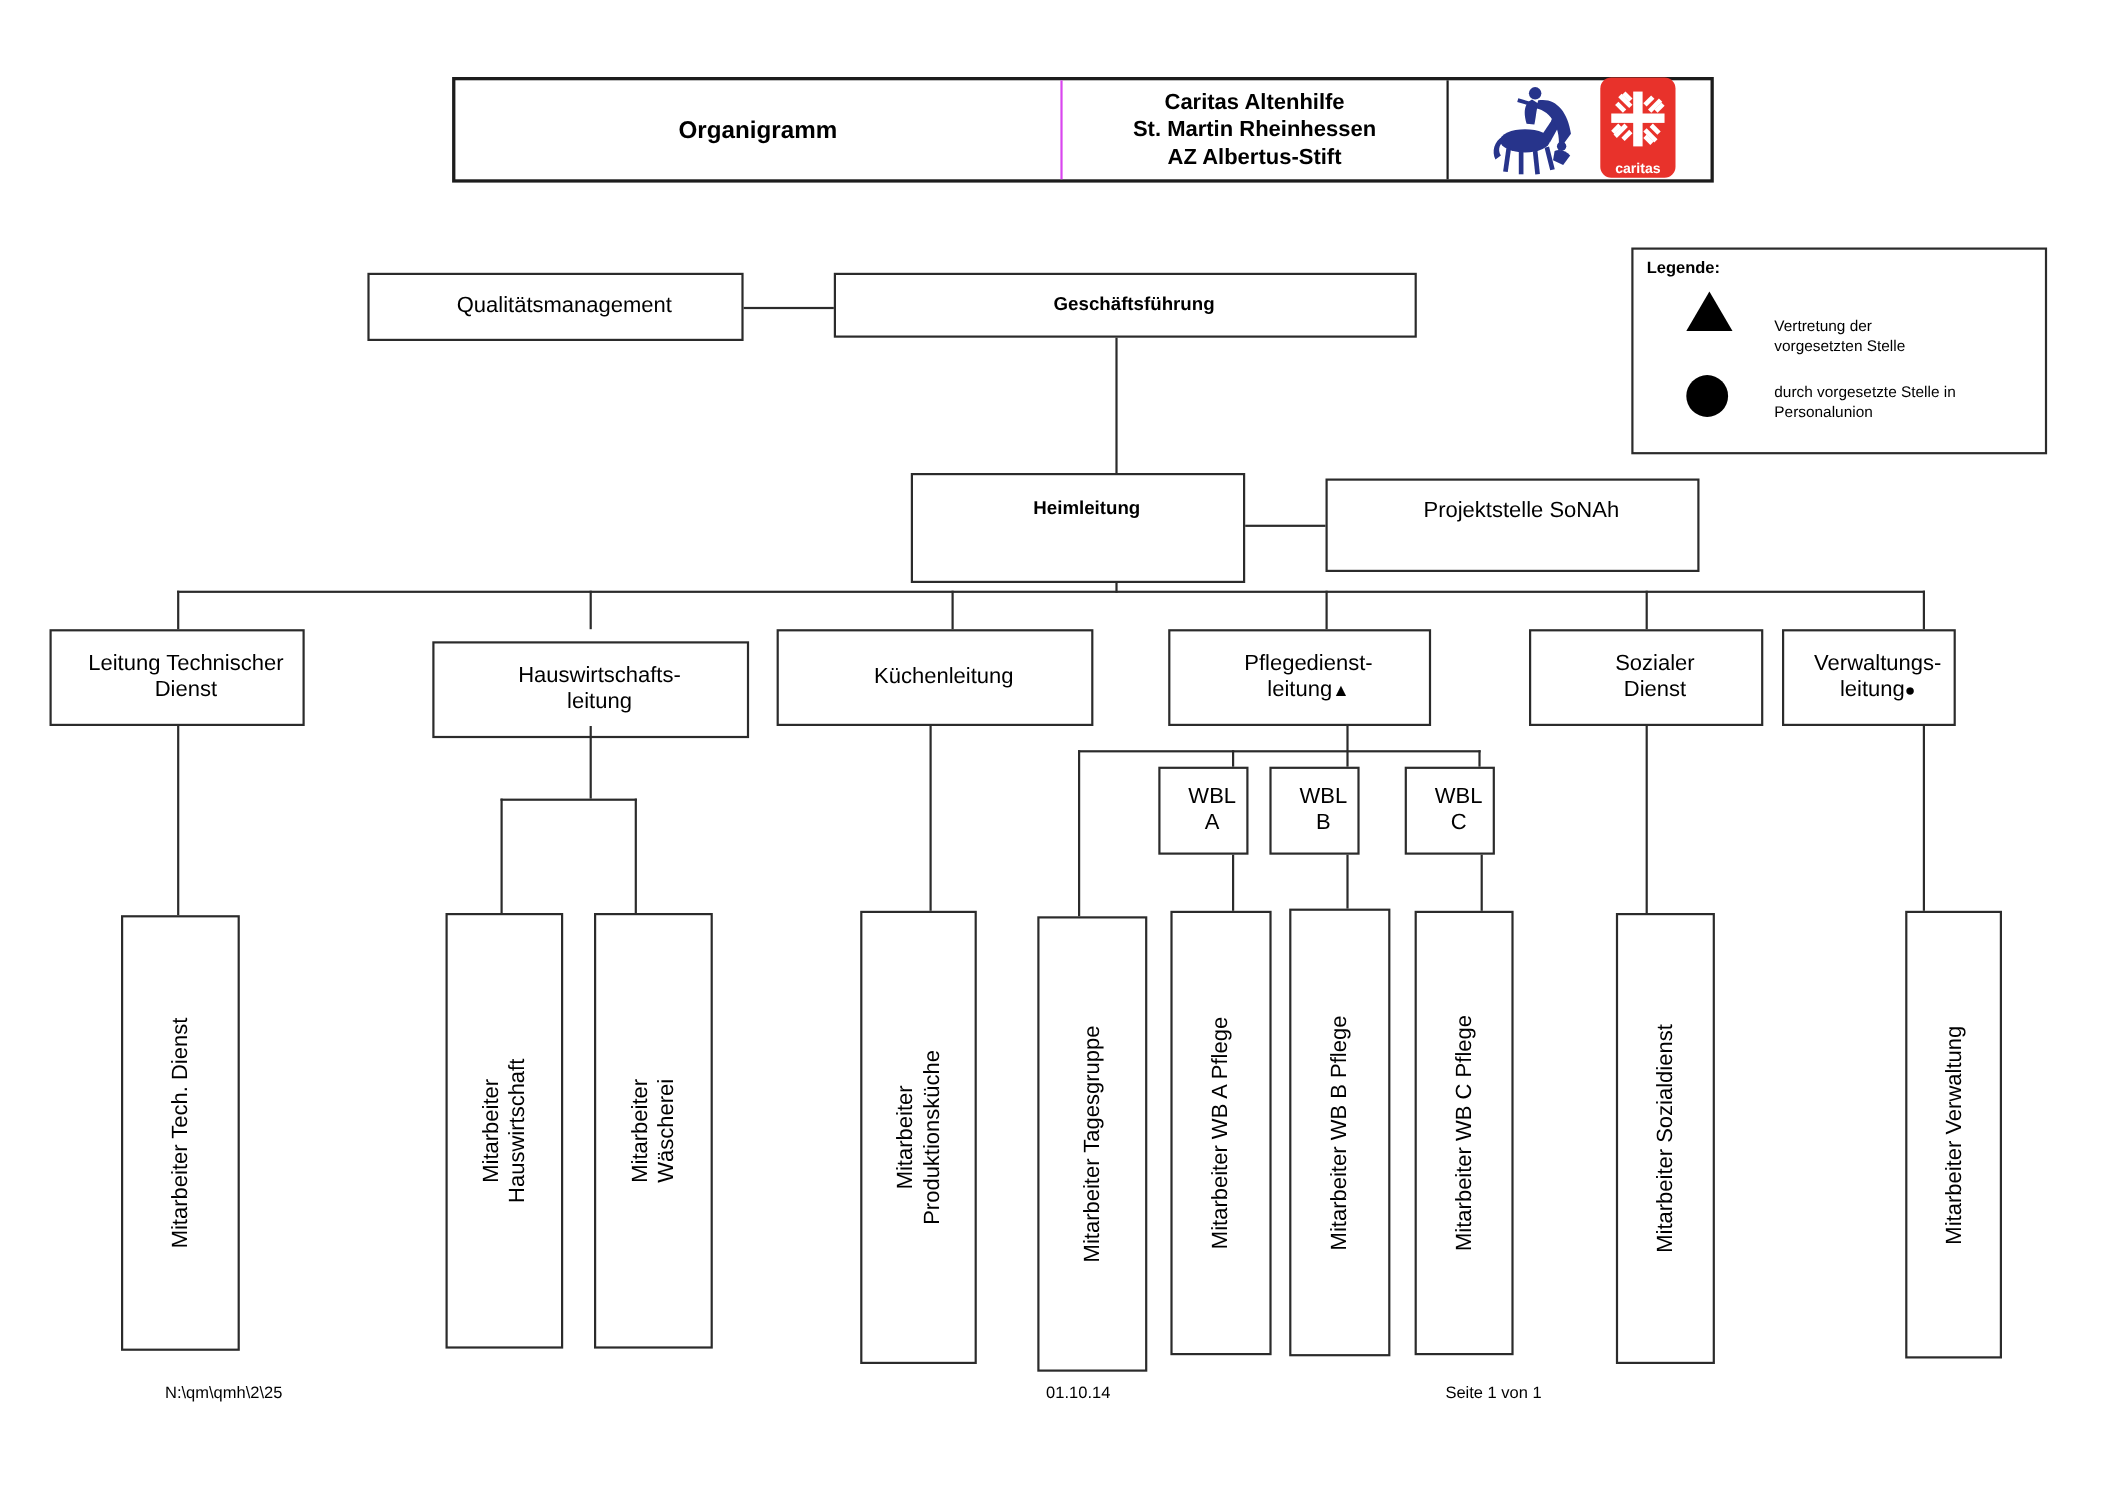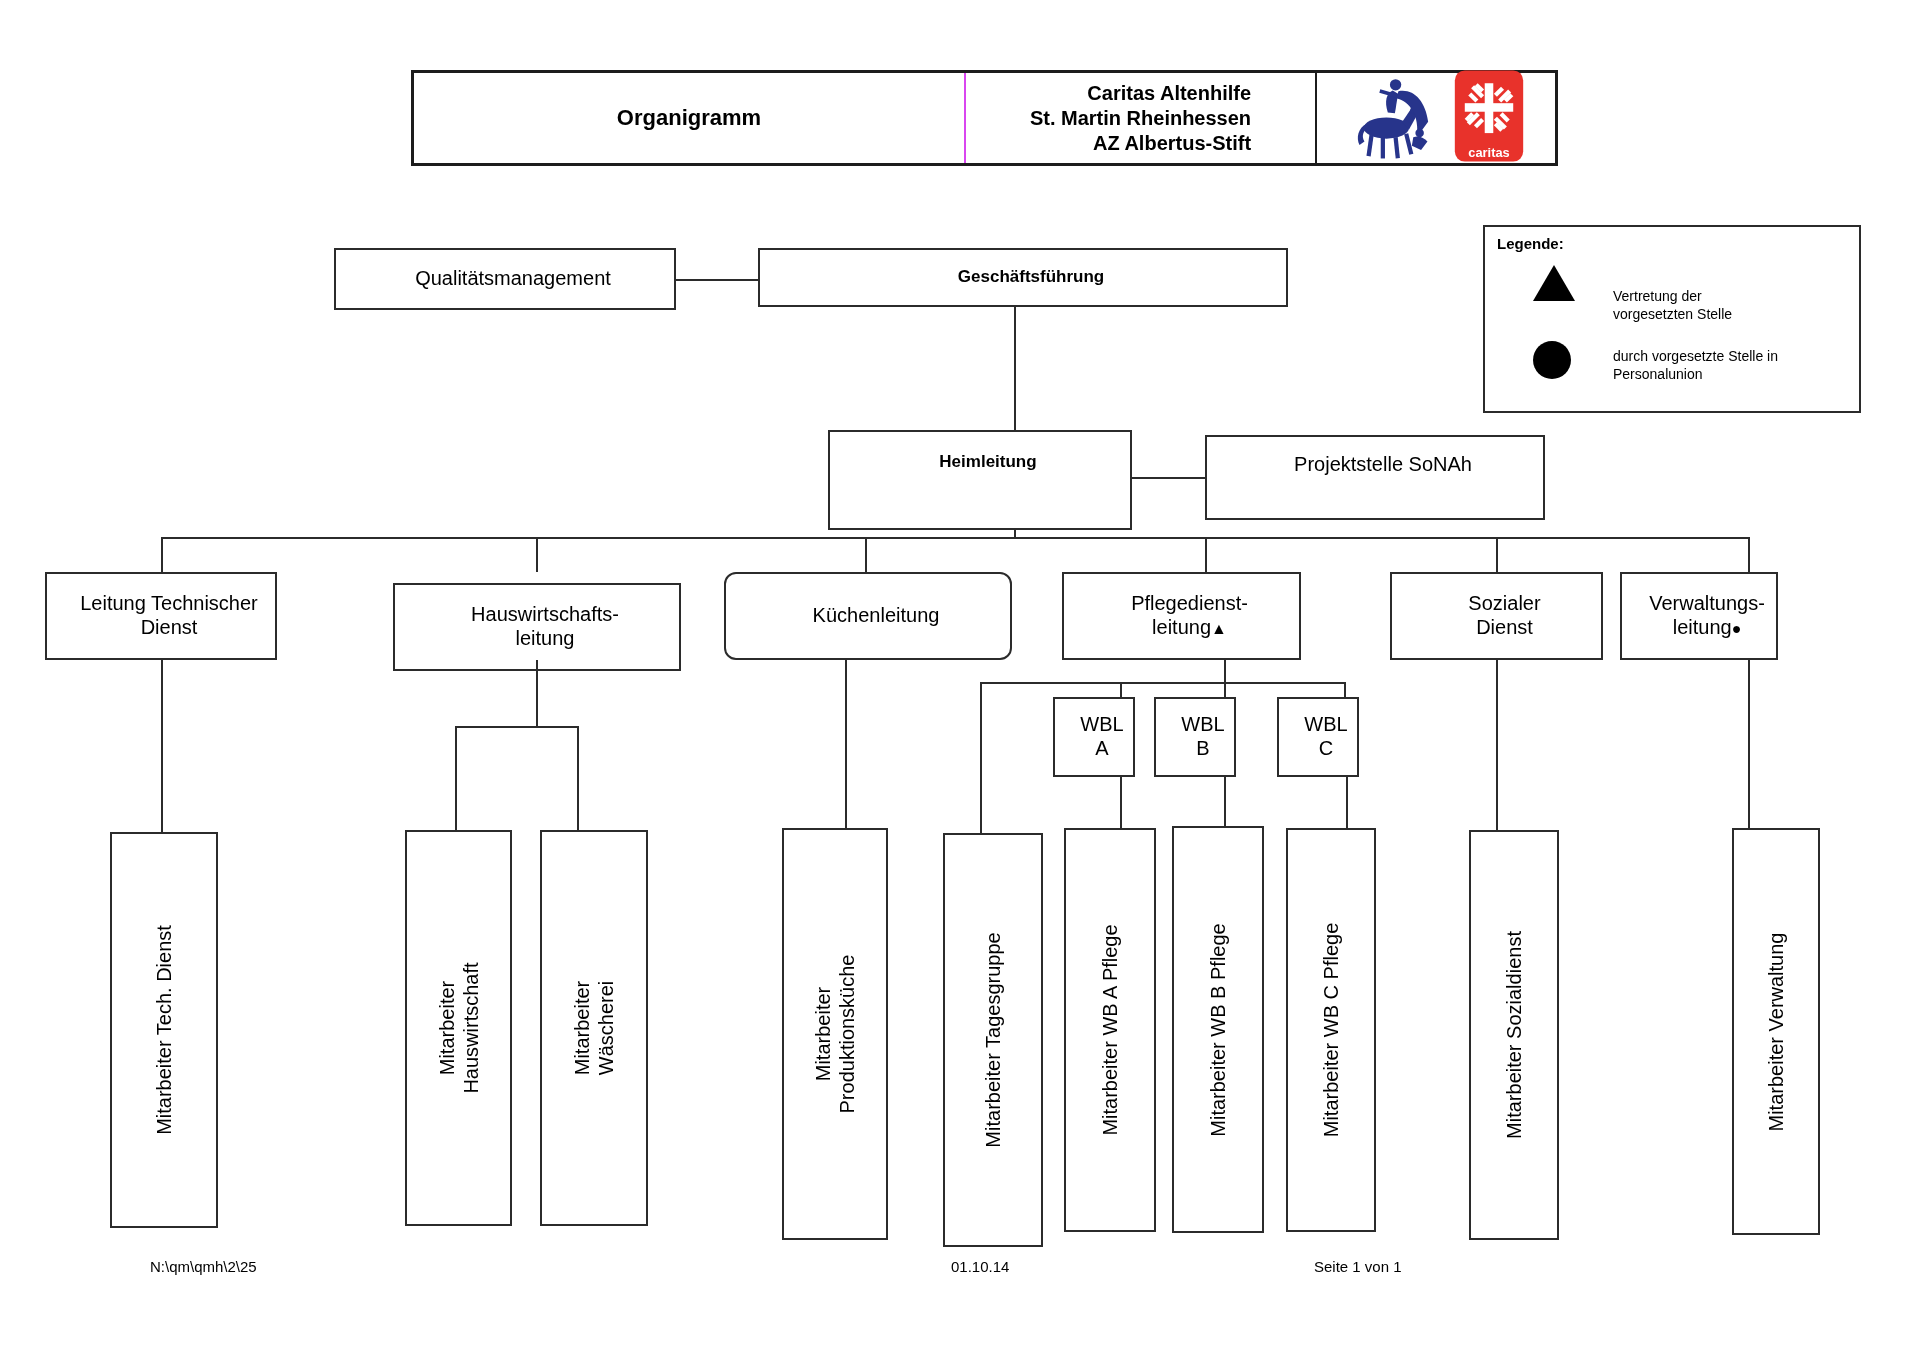--- a/index.html
+++ b/index.html
@@ -18,21 +18,21 @@
 
   .hl{position:absolute;height:2px;background:#2b2b2b;}
   .vl{position:absolute;width:2px;background:#2b2b2b;}
 
   .header-box{position:absolute;left:411px;top:70px;width:1147px;height:96px;border:3px solid #1c1c1c;box-sizing:border-box;display:flex;background:#fff;}
   .hcell{display:flex;align-items:center;justify-content:center;box-sizing:border-box;height:100%;}
   .hcell-1{width:552px;border-right:2px solid #d946ef;}
   .hcell-2{width:351px;border-right:2px solid #1c1c1c;}
   .hcell-3{width:238px;gap:6px;}
   .h-title{font-weight:bold;font-size:22px;color:#000;}
-  .h-org{font-weight:bold;font-size:20px;line-height:1.25;white-space:pre-line;text-align:right;color:#000;}
+  .h-org{font-weight:bold;font-size:20px;line-height:1.25;white-space:pre-line;text-align:center;color:#000;}
 
   .legend-box{position:absolute;left:1443px;top:225px;width:378px;height:188px;border:2px solid #2b2b2b;box-sizing:border-box;background:#fff;margin-left:40px;}
   .legend-title{position:absolute;left:12px;top:8px;font-weight:bold;font-size:15px;color:#000;}
   .legend-text{position:absolute;left:128px;font-size:14px;line-height:1.3;white-space:pre-line;color:#000;}
   .tri{position:absolute;left:48px;top:38px;width:0;height:0;border-left:21px solid transparent;border-right:21px solid transparent;border-bottom:36px solid #000;}
   .dot{position:absolute;left:48px;top:114px;width:38px;height:38px;border-radius:50%;background:#000;}
 
   .footer-text{position:absolute;font-size:15px;color:#000;}
 </style>
 </head>
@@ -115,21 +115,21 @@
   </div>
 
   <div class="box" style="left:45px;top:572px;width:232px;height:88px;">
     <span class="lbl">Leitung Technischer
 Dienst</span>
   </div>
   <div class="box" style="left:393px;top:572px;width:288px;height:88px;margin-top:11px;">
     <span class="lbl">Hauswirtschafts-
 leitung</span>
   </div>
-  <div class="box" style="left:724px;top:572px;width:288px;height:88px;border-radius:12px;">
+  <div class="box" style="left:706px;top:572px;width:288px;height:88px;">
     <span class="lbl">Küchenleitung</span>
   </div>
   <div class="box" style="left:1062px;top:572px;width:239px;height:88px;">
     <span class="lbl"><span>Pflegedienst-
 leitung</span><span class="marker">▲</span></span>
   </div>
   <div class="box" style="left:1390px;top:572px;width:213px;height:88px;">
     <span class="lbl">Sozialer
 Dienst</span>
   </div>

